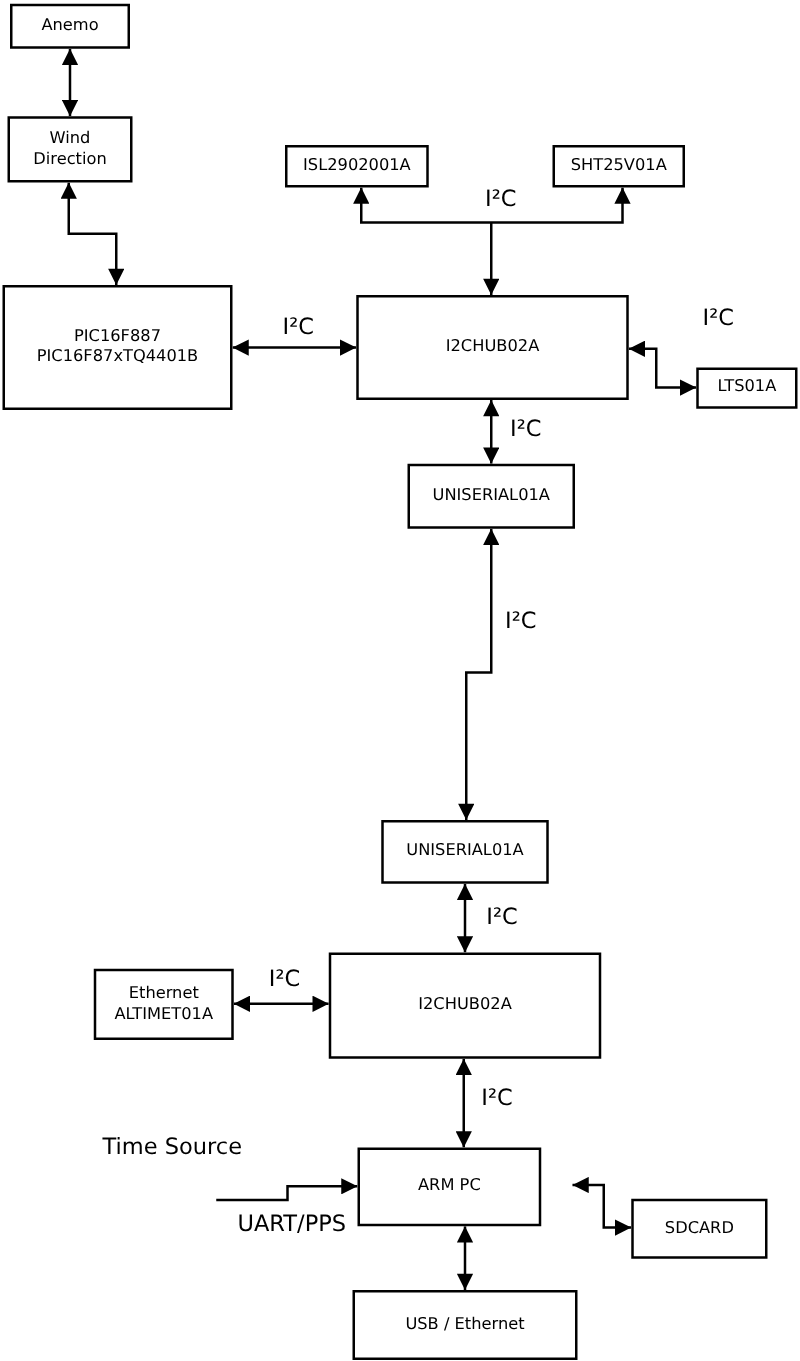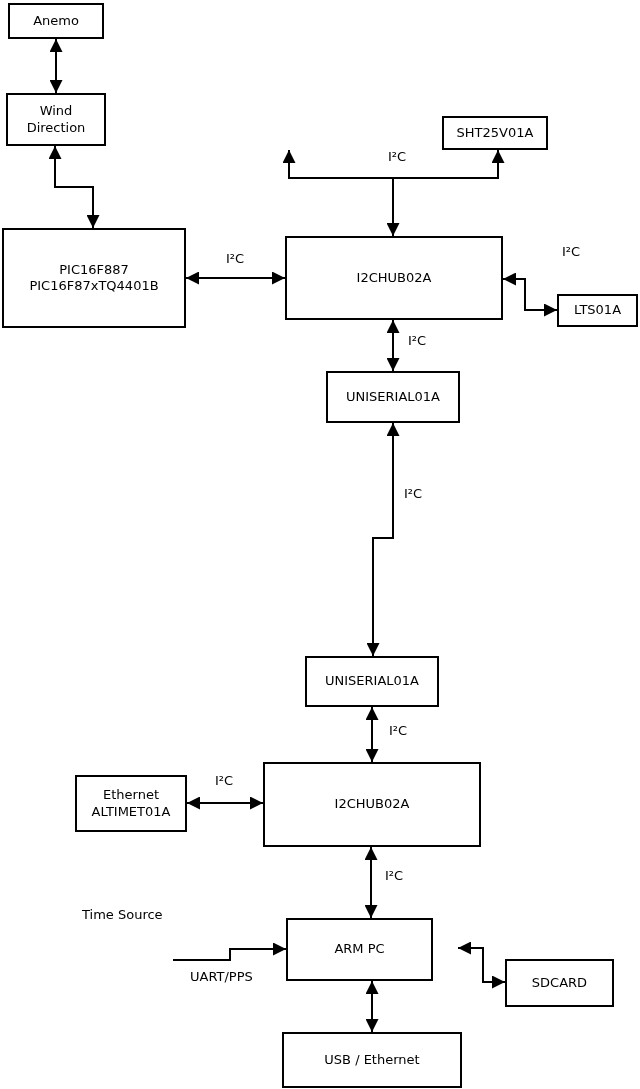--- a/index.html
+++ b/index.html
@@ -26,21 +26,21 @@
     display: flex;
     align-items: center;
     justify-content: center;
     text-align: center;
     font-size: 13px;
     line-height: 1.25;
   }
   .node span { white-space: pre-line; }
   .edge-label {
     position: absolute;
-    font-size: 13px;
+    font-size: 18px;
     line-height: 1.1;
     white-space: nowrap;
     color: #000000;
     background: #ffffff;
   }
 </style>
 </head>
 <body>
 
 <div id="diagram">
@@ -76,20 +76,23 @@
   <div class="node" style="left:6px;top:93px;width:100px;height:53px">
     <span>Wind
 Direction</span>
   </div>
 
   <div class="node" style="left:2px;top:228px;width:184px;height:100px">
     <span>PIC16F887
 PIC16F87xTQ4401B</span>
   </div>
 
+  <div class="node" style="left:228px;top:116px;width:115px;height:34px">
+    <span>ISL2902001A</span>
+  </div>
 
   <div class="node" style="left:442px;top:116px;width:106px;height:34px">
     <span>SHT25V01A</span>
   </div>
 
   <div class="node" style="left:285px;top:236px;width:218px;height:84px">
     <span>I2CHUB02A</span>
   </div>
 
   <div class="node" style="left:557px;top:294px;width:81px;height:33px">

